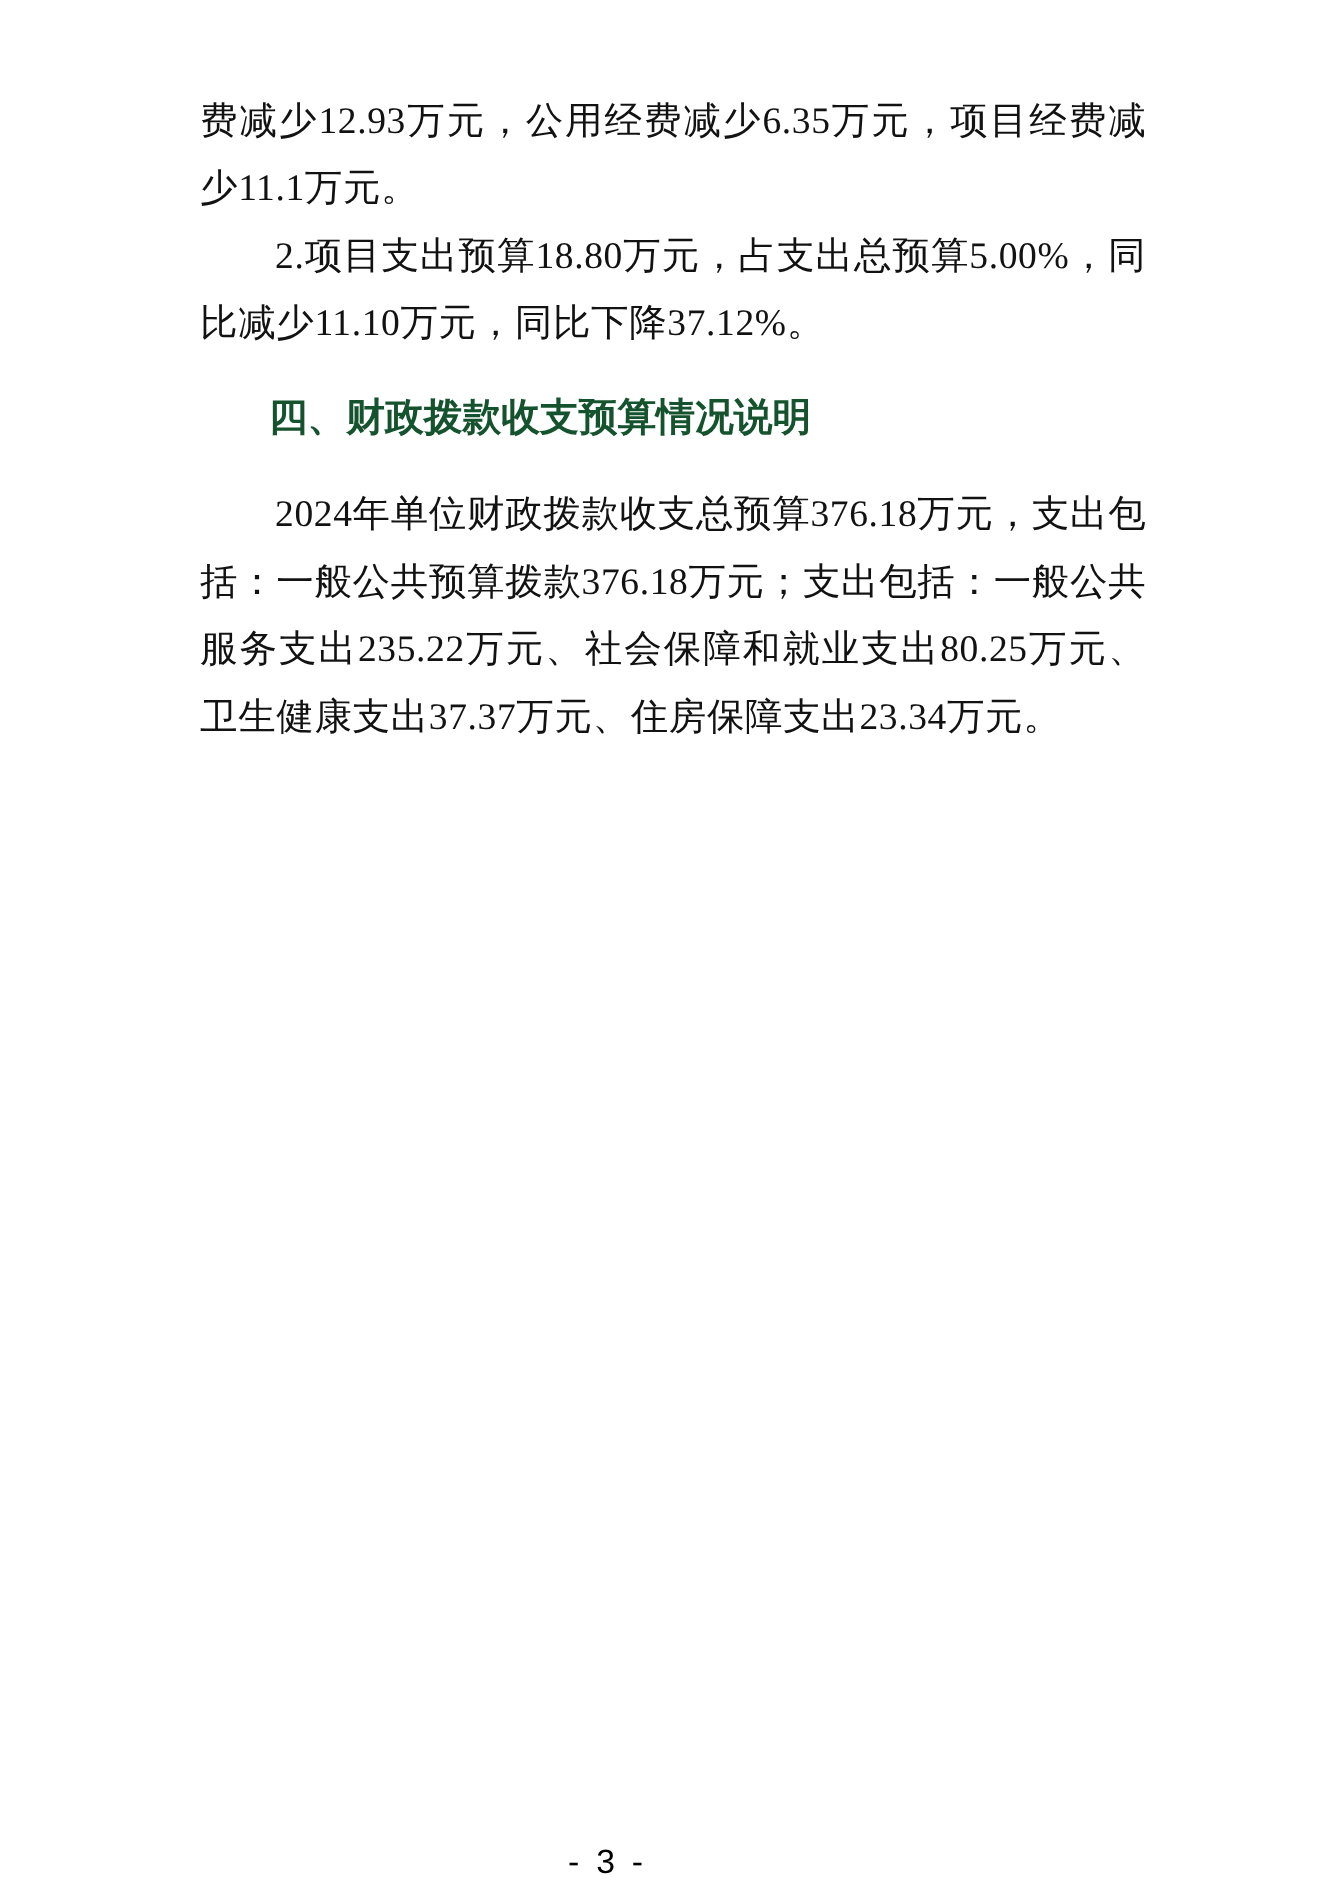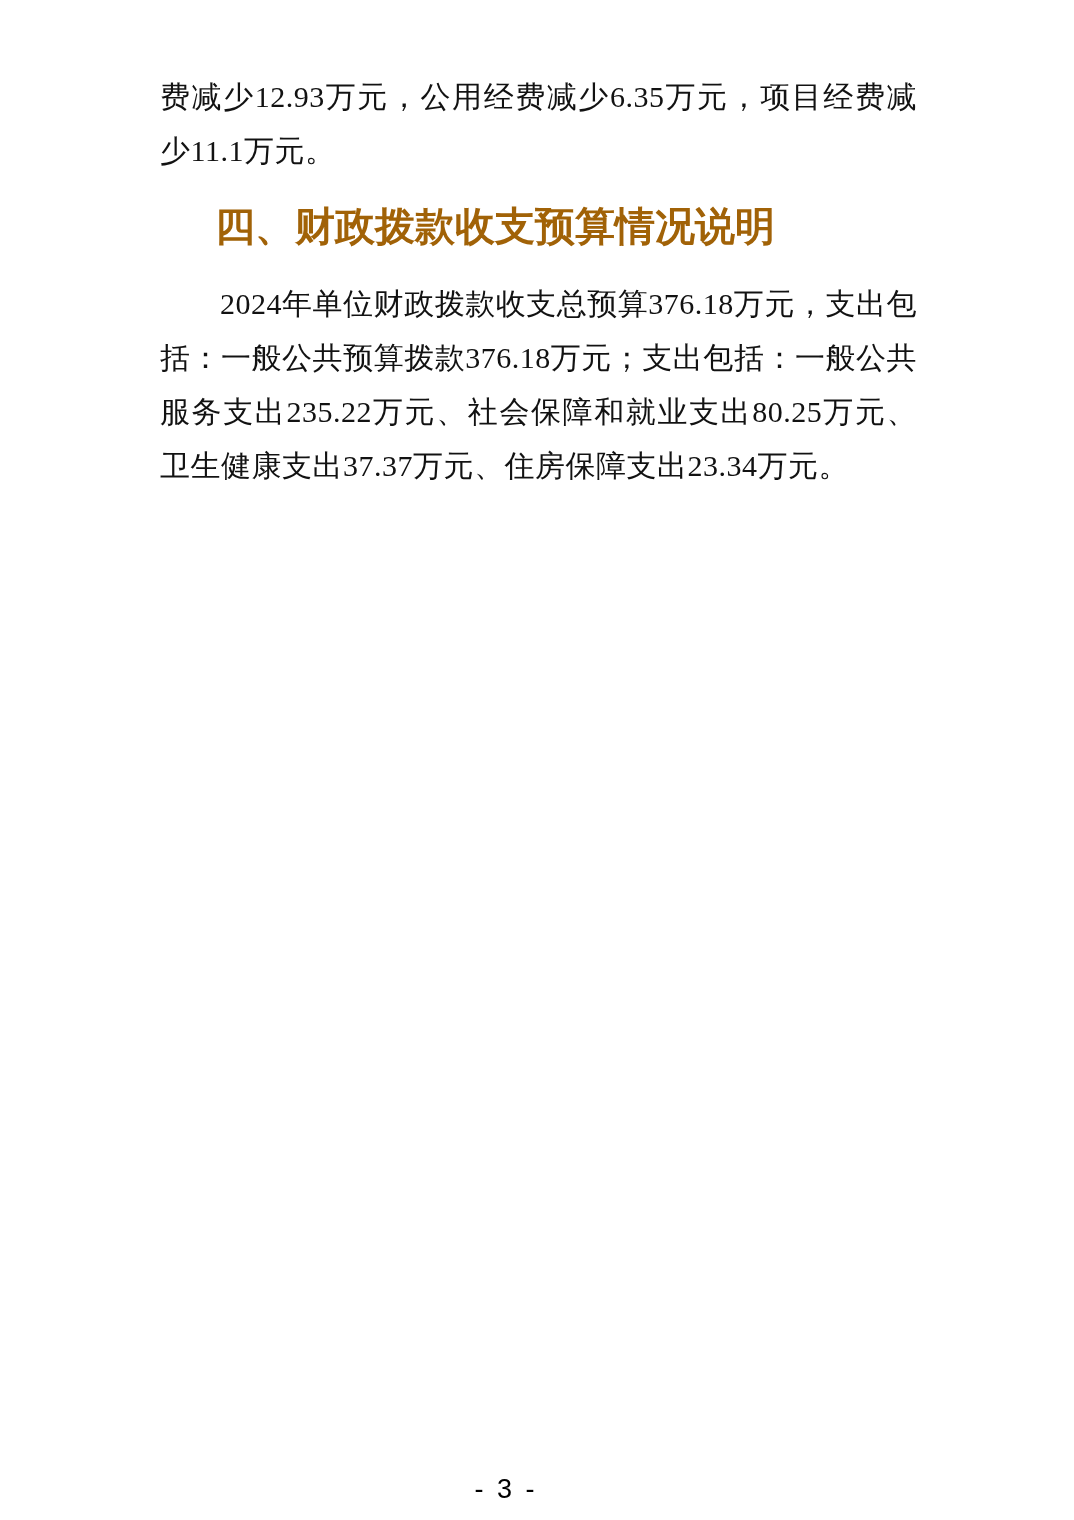--- a/index.html
+++ b/index.html
@@ -8,21 +8,20 @@
     background: #ffffff;
   }
   .page {
     position: relative;
     width: 972px;
     height: 1520px;
     background: #ffffff;
     color: #121212;
     font-family: "Liberation Serif", "DejaVu Serif", serif;
     overflow: hidden;
-    padding-left: 40px;
   }
   .content {
     position: absolute;
     left: 160px;
     top: 70px;
     width: 757px;
   }
   .para {
     margin: 0;
     font-size: 30px;
@@ -30,41 +29,42 @@
     text-align: justify;
     text-indent: 2em;
     letter-spacing: 0.5px;
   }
   .para.no-indent {
     text-indent: 0;
   }
   .heading {
     margin: 21px 0 24px 0;
     padding-left: 55px;
-    font-size: 40px;
+    font-size: 31px;
     line-height: 54px;
     font-weight: bold;
     font-family: "Liberation Sans", "DejaVu Sans", sans-serif;
-    color: #a16207;
+    color: #14532d;
   }
   .footer {
     position: absolute;
     left: 0;
     top: 1474px;
     width: 100%;
     text-align: center;
     font-size: 27px;
     letter-spacing: 3px;
     font-family: "Liberation Sans", "DejaVu Sans", sans-serif;
     color: #000000;
   }
 </style>
 </head>
 <body>
 
 <div class="page">
   <div class="content">
     <p class="para no-indent">费减少12.93万元，公用经费减少6.35万元，项目经费减少11.1万元。</p>
+    <p class="para">2.项目支出预算18.80万元，占支出总预算5.00%，同比减少11.10万元，同比下降37.12%。</p>
     <h2 class="heading">四、财政拨款收支预算情况说明</h2>
     <p class="para">2024年单位财政拨款收支总预算376.18万元，支出包括：一般公共预算拨款376.18万元；支出包括：一般公共服务支出235.22万元、社会保障和就业支出80.25万元、卫生健康支出37.37万元、住房保障支出23.34万元。</p>
   </div>
   <div class="footer">- 3 -</div>
 </div>
 
 </body></html>

